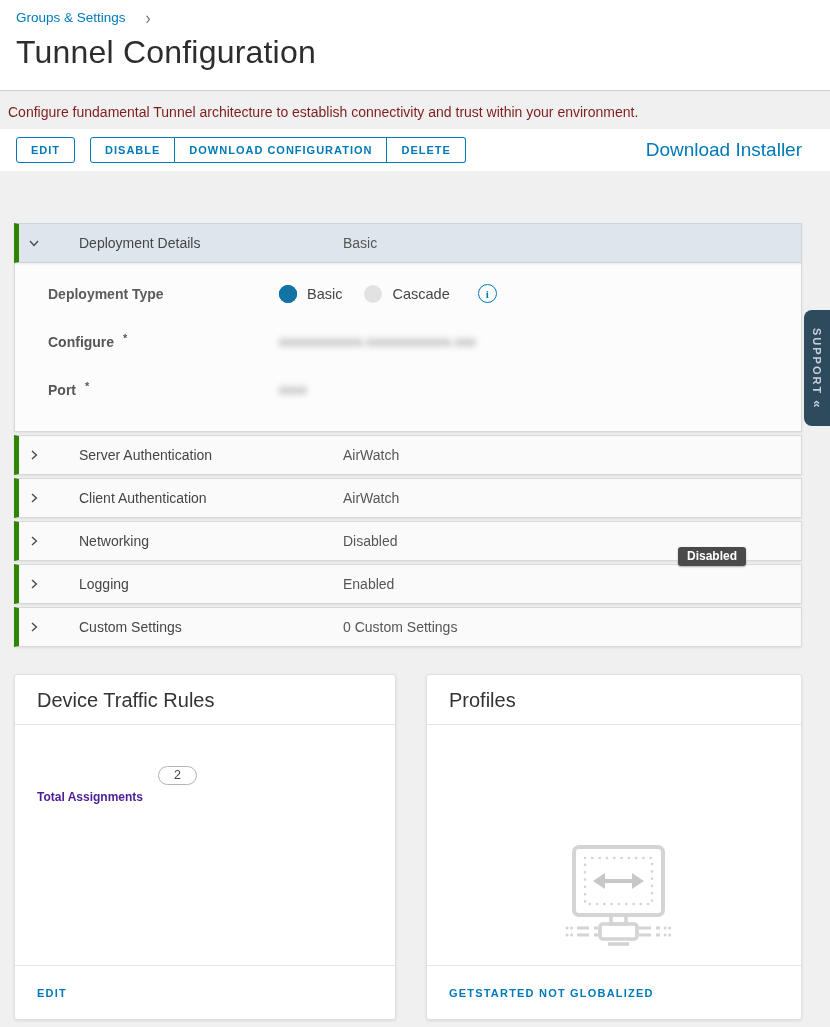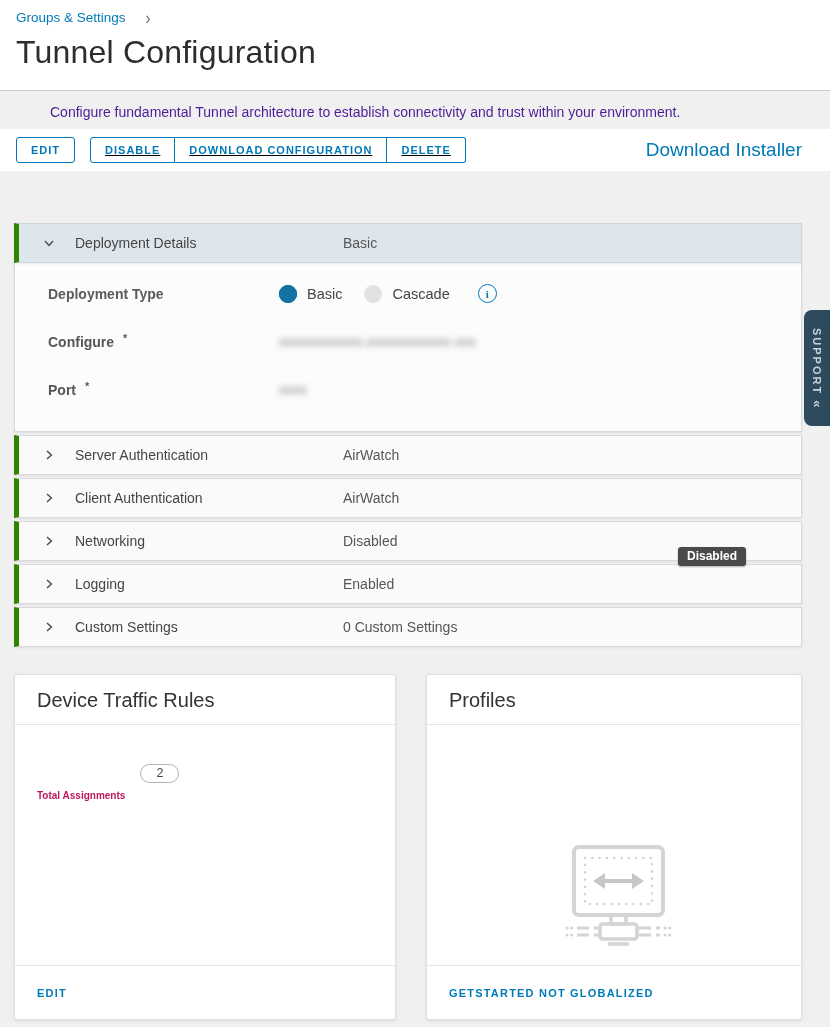--- a/index.html
+++ b/index.html
@@ -7,37 +7,37 @@
   .page{position:relative;width:830px;height:1027px;background:#f0f0f0;overflow:hidden;}
 
   
   .top-header{background:#ffffff;padding:10px 16px 13px 16px;border-bottom:1px solid #cccccc;height:67px;}
   .breadcrumb{display:flex;align-items:center;gap:20px;font-size:13.5px;}
   .breadcrumb-link{color:#0079b8;cursor:pointer;}
   .breadcrumb-sep{color:#727272;font-size:15px;line-height:1;transform:scaleY(1.2);}
   .page-title{margin-top:9px;font-size:32px;font-weight:400;color:#2d2d2d;letter-spacing:.2px;}
 
   
-  .description{padding:13px 16px 9px 8px;font-size:14px;color:#4c1d95;margin-left:42px;}
+  .description{padding:13px 16px 9px 8px;font-size:14px;color:#7f1d1d;}
   .toolbar{background:#ffffff;height:42px;display:flex;align-items:center;padding:0 28px 0 16px;}
   .btn{border:1px solid #0079b8;color:#0079b8;background:#fff;font-size:11px;font-weight:700;
        letter-spacing:1px;padding:0 14px;height:26px;display:flex;align-items:center;border-radius:3px;
        font-family:"Liberation Sans",sans-serif;cursor:pointer;white-space:nowrap;}
   .btn-edit{margin-right:15px;}
-  .btn-group{display:flex;text-decoration:underline;}
+  .btn-group{display:flex;}
   .btn-group .btn{border-radius:0;border-left:none;}
   .btn-group .btn:first-child{border-left:1px solid #0079b8;border-radius:3px 0 0 3px;}
   .btn-group .btn:last-child{border-radius:0 3px 3px 0;}
   .download-installer{margin-left:auto;color:#0079b8;font-size:19px;cursor:pointer;}
 
   
   .accordion{margin:52px 28px 0 14px;position:relative;}
   .acc-row{position:relative;display:flex;align-items:center;height:38px;background:#fafafa;
-           border:1px solid #d9d9d9;border-left:5px solid #2f8400;padding-left:23px;
-           box-shadow:0 1px 2px rgba(0,0,0,.08);}
+           border:1px solid #d9d9d9;border-left:5px solid #2f8400;padding-left:8px;
+           box-shadow:0 1px 2px rgba(0,0,0,.08);gap:19px;}
   .acc-row.header-row{background:#dee6ed;border-color:#ccd5dc;border-left-color:#2f8400;}
   .acc-row + .acc-row{margin-top:3px;}
   .acc-label{margin-left:19px;font-size:14px;color:#454545;}
   .acc-value{position:absolute;left:324px;font-size:14px;color:#565656;}
   .chev{width:14px;height:14px;flex:0 0 14px;display:flex;align-items:center;justify-content:center;}
 
   .acc-body{background:#fcfcfc;border:1px solid #d9d9d9;border-top:none;padding:21px 0 32px 0;
             box-shadow:0 1px 2px rgba(0,0,0,.08);}
   .field{display:flex;align-items:center;padding-left:33px;margin-bottom:29px;min-height:19px;text-align:center;}
   .field:last-child{margin-bottom:0;}
@@ -68,21 +68,21 @@
   .cards{display:flex;gap:30px;margin:27px 28px 0 14px;}
   .card{background:#ffffff;border:1px solid #e0e0e0;border-radius:3px;height:344px;display:flex;
         flex-direction:column;box-shadow:0 1px 3px rgba(0,0,0,.09);}
   .card.left{width:380px;flex:0 0 380px;}
   .card.right{flex:1;}
   .card-header{padding:14px 22px 12px;font-size:20px;color:#333333;border-bottom:1px solid #e5e5e5;}
   .card-body{flex:1;padding:21px 22px;position:relative;}
   .card-footer{border-top:1px solid #e5e5e5;padding:17px 22px 0;height:54px;box-sizing:border-box;}
   .footer-link{color:#0079b8;font-size:11px;font-weight:700;letter-spacing:1.2px;cursor:pointer;}
   .assign-row{display:flex;align-items:center;}
-  .assign-label{font-size:10px;font-weight:bold;color:#be185d;margin-top:44px;}
+  .assign-label{font-size:12px;font-weight:bold;color:#4c1d95;margin-top:44px;}
   .count-badge{margin-left:15px;border:1px solid #b3b3b3;border-radius:11px;min-width:17px;text-align:center;
                padding:1px 10px 2px;font-size:12.5px;color:#454545;background:#fff;cursor:default;}
   .profiles-icon-wrap{position:absolute;left:50%;top:118px;transform:translateX(-50%);}
 </style>
 </head>
 <body>
 
 <div class="page">
 
   <div class="top-header">

